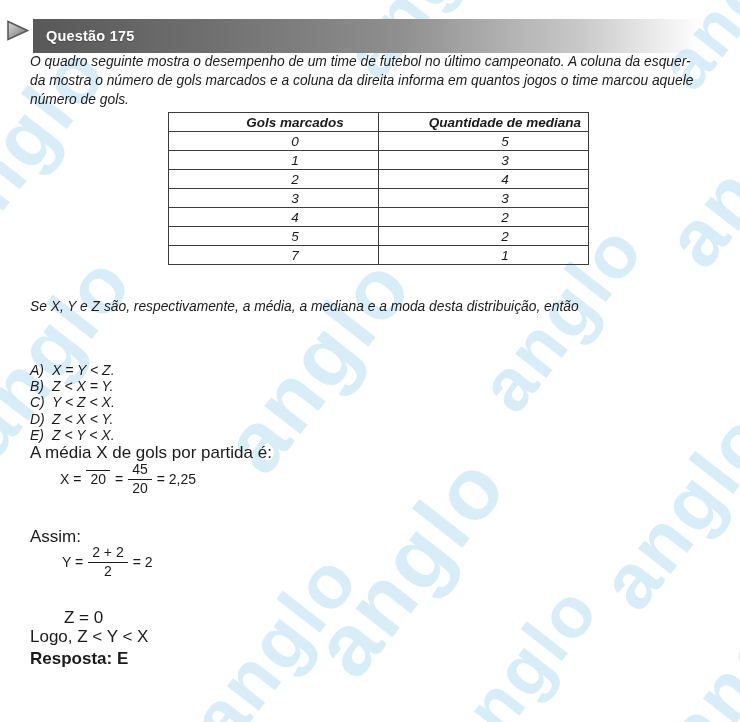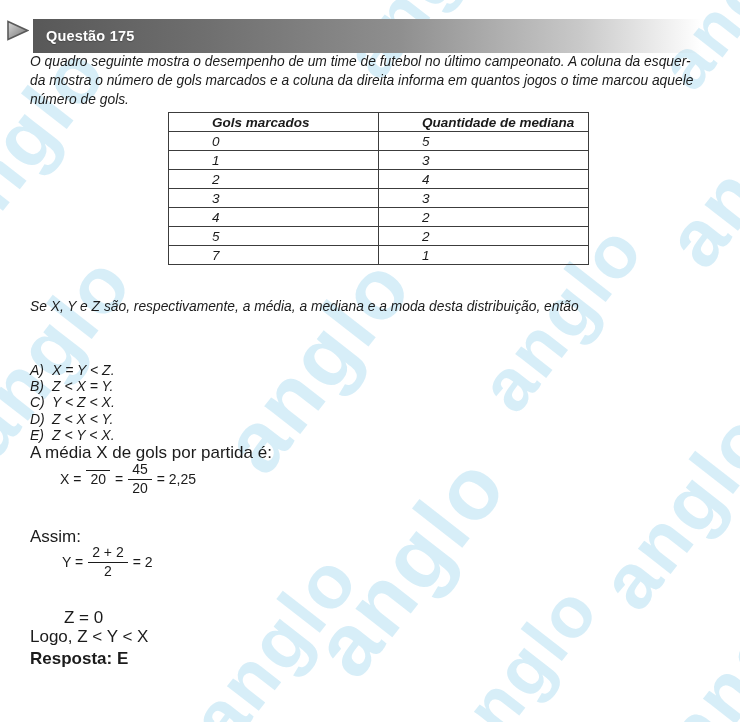--- a/index.html
+++ b/index.html
@@ -62,21 +62,21 @@
     white-space:nowrap;
   }
 
   table.freq {
     position:absolute; top:112px; left:168px;
     width:421px; border-collapse:collapse;
     font-size:13.5px; font-style:italic;
   }
   table.freq th, table.freq td {
     border:1.4px solid #3c3c3c;
-    height:19px; text-align:left; vertical-align:middle;
+    height:19px; text-align:center; vertical-align:middle;
     background:transparent;
     padding-left:43px;
   }
   table.freq th { font-weight:bold; }
   table.freq col { width:50%; }
 
   .stem {
     position:absolute; top:299px; left:30px; width:702px;
     font-style:italic; font-size:13.8px; white-space:nowrap;
   }

